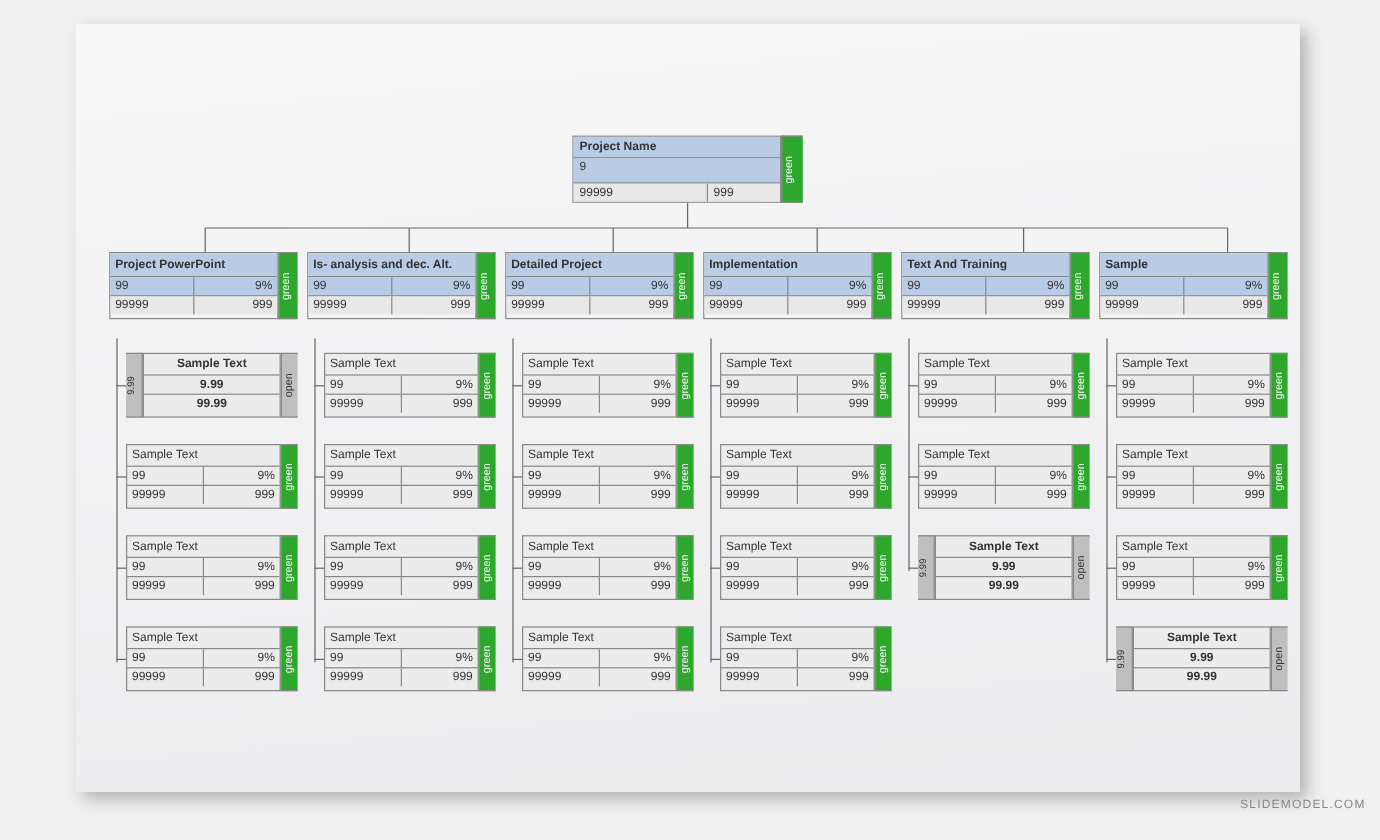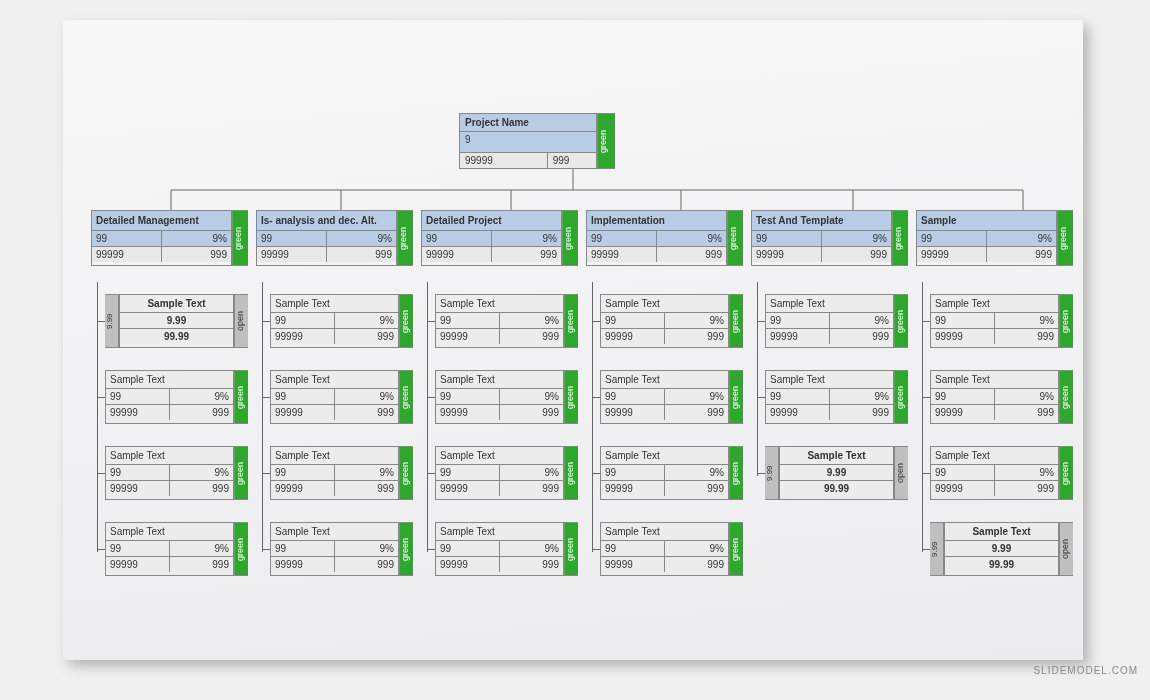--- a/index.html
+++ b/index.html
@@ -34,22 +34,22 @@
     font-size: 10px;
     letter-spacing: 1px;
     color: #888;
   }
   
   svg.connectors { position:absolute; left:0; top:0; width:100%; height:100%; pointer-events:none; }
 
   
   .root-box {
     position: absolute;
-    left: 396px; top: 93px;
-    width: 156px; height: 56px;
+    left: 414px; top: 93px;
+    width: 192px; height: 56px;
     display:flex;
   }
   .root-main { flex:1; border:1px solid #888; display:flex; flex-direction:column; }
   .root-row1 { background:#b8cce6; border-bottom:1px solid #888; font-size:10px; font-weight:bold; padding:3px 5px; }
   .root-row2 { background:#b8cce6; border-bottom:1px solid #888; font-size:10px; padding:2px 5px; flex:1; }
   .root-row3 { background:#e8e8e8; font-size:10px; display:flex; }
   .root-row3 > div { padding:2px 5px; }
   .root-row3 > div:first-child { border-right:1px solid #888; flex:2; }
   .root-row3 > div:last-child { flex:1; }
   .root-badge { width:18px; background:#2da82d; border:1px solid #888; border-left:none; color:#fff; font-size:9px; writing-mode:vertical-rl; transform:rotate(180deg); text-align:center; padding:2px 0; }
@@ -121,21 +121,21 @@
         <div>999</div>
       </div>
     </div>
     <div class="root-badge">green</div>
   </div>
 
   <div class="cats" id="cats">
       <div class="cat">
     <div class="cat-head">
       <div class="cat-main">
-        <div class="ch-row1">Detailed Management</div>
+        <div class="ch-row1">Project PowerPoint</div>
         <div class="ch-row2">
               <div>99</div>
               <div>9%</div>
             </div>
         <div class="ch-row3">
               <div>99999</div>
               <div>999</div>
             </div>
       </div>
       <div class="cat-badge">green</div>
@@ -412,21 +412,21 @@
                 <div>999</div>
               </div>
         </div>
         <div class="task-badge green">green</div>
           </div>
         </div>
   </div>
       <div class="cat">
     <div class="cat-head">
       <div class="cat-main">
-        <div class="ch-row1">Test And Template</div>
+        <div class="ch-row1">Text And Training</div>
         <div class="ch-row2">
               <div>99</div>
               <div>9%</div>
             </div>
         <div class="ch-row3">
               <div>99999</div>
               <div>999</div>
             </div>
       </div>
       <div class="cat-badge">green</div>

